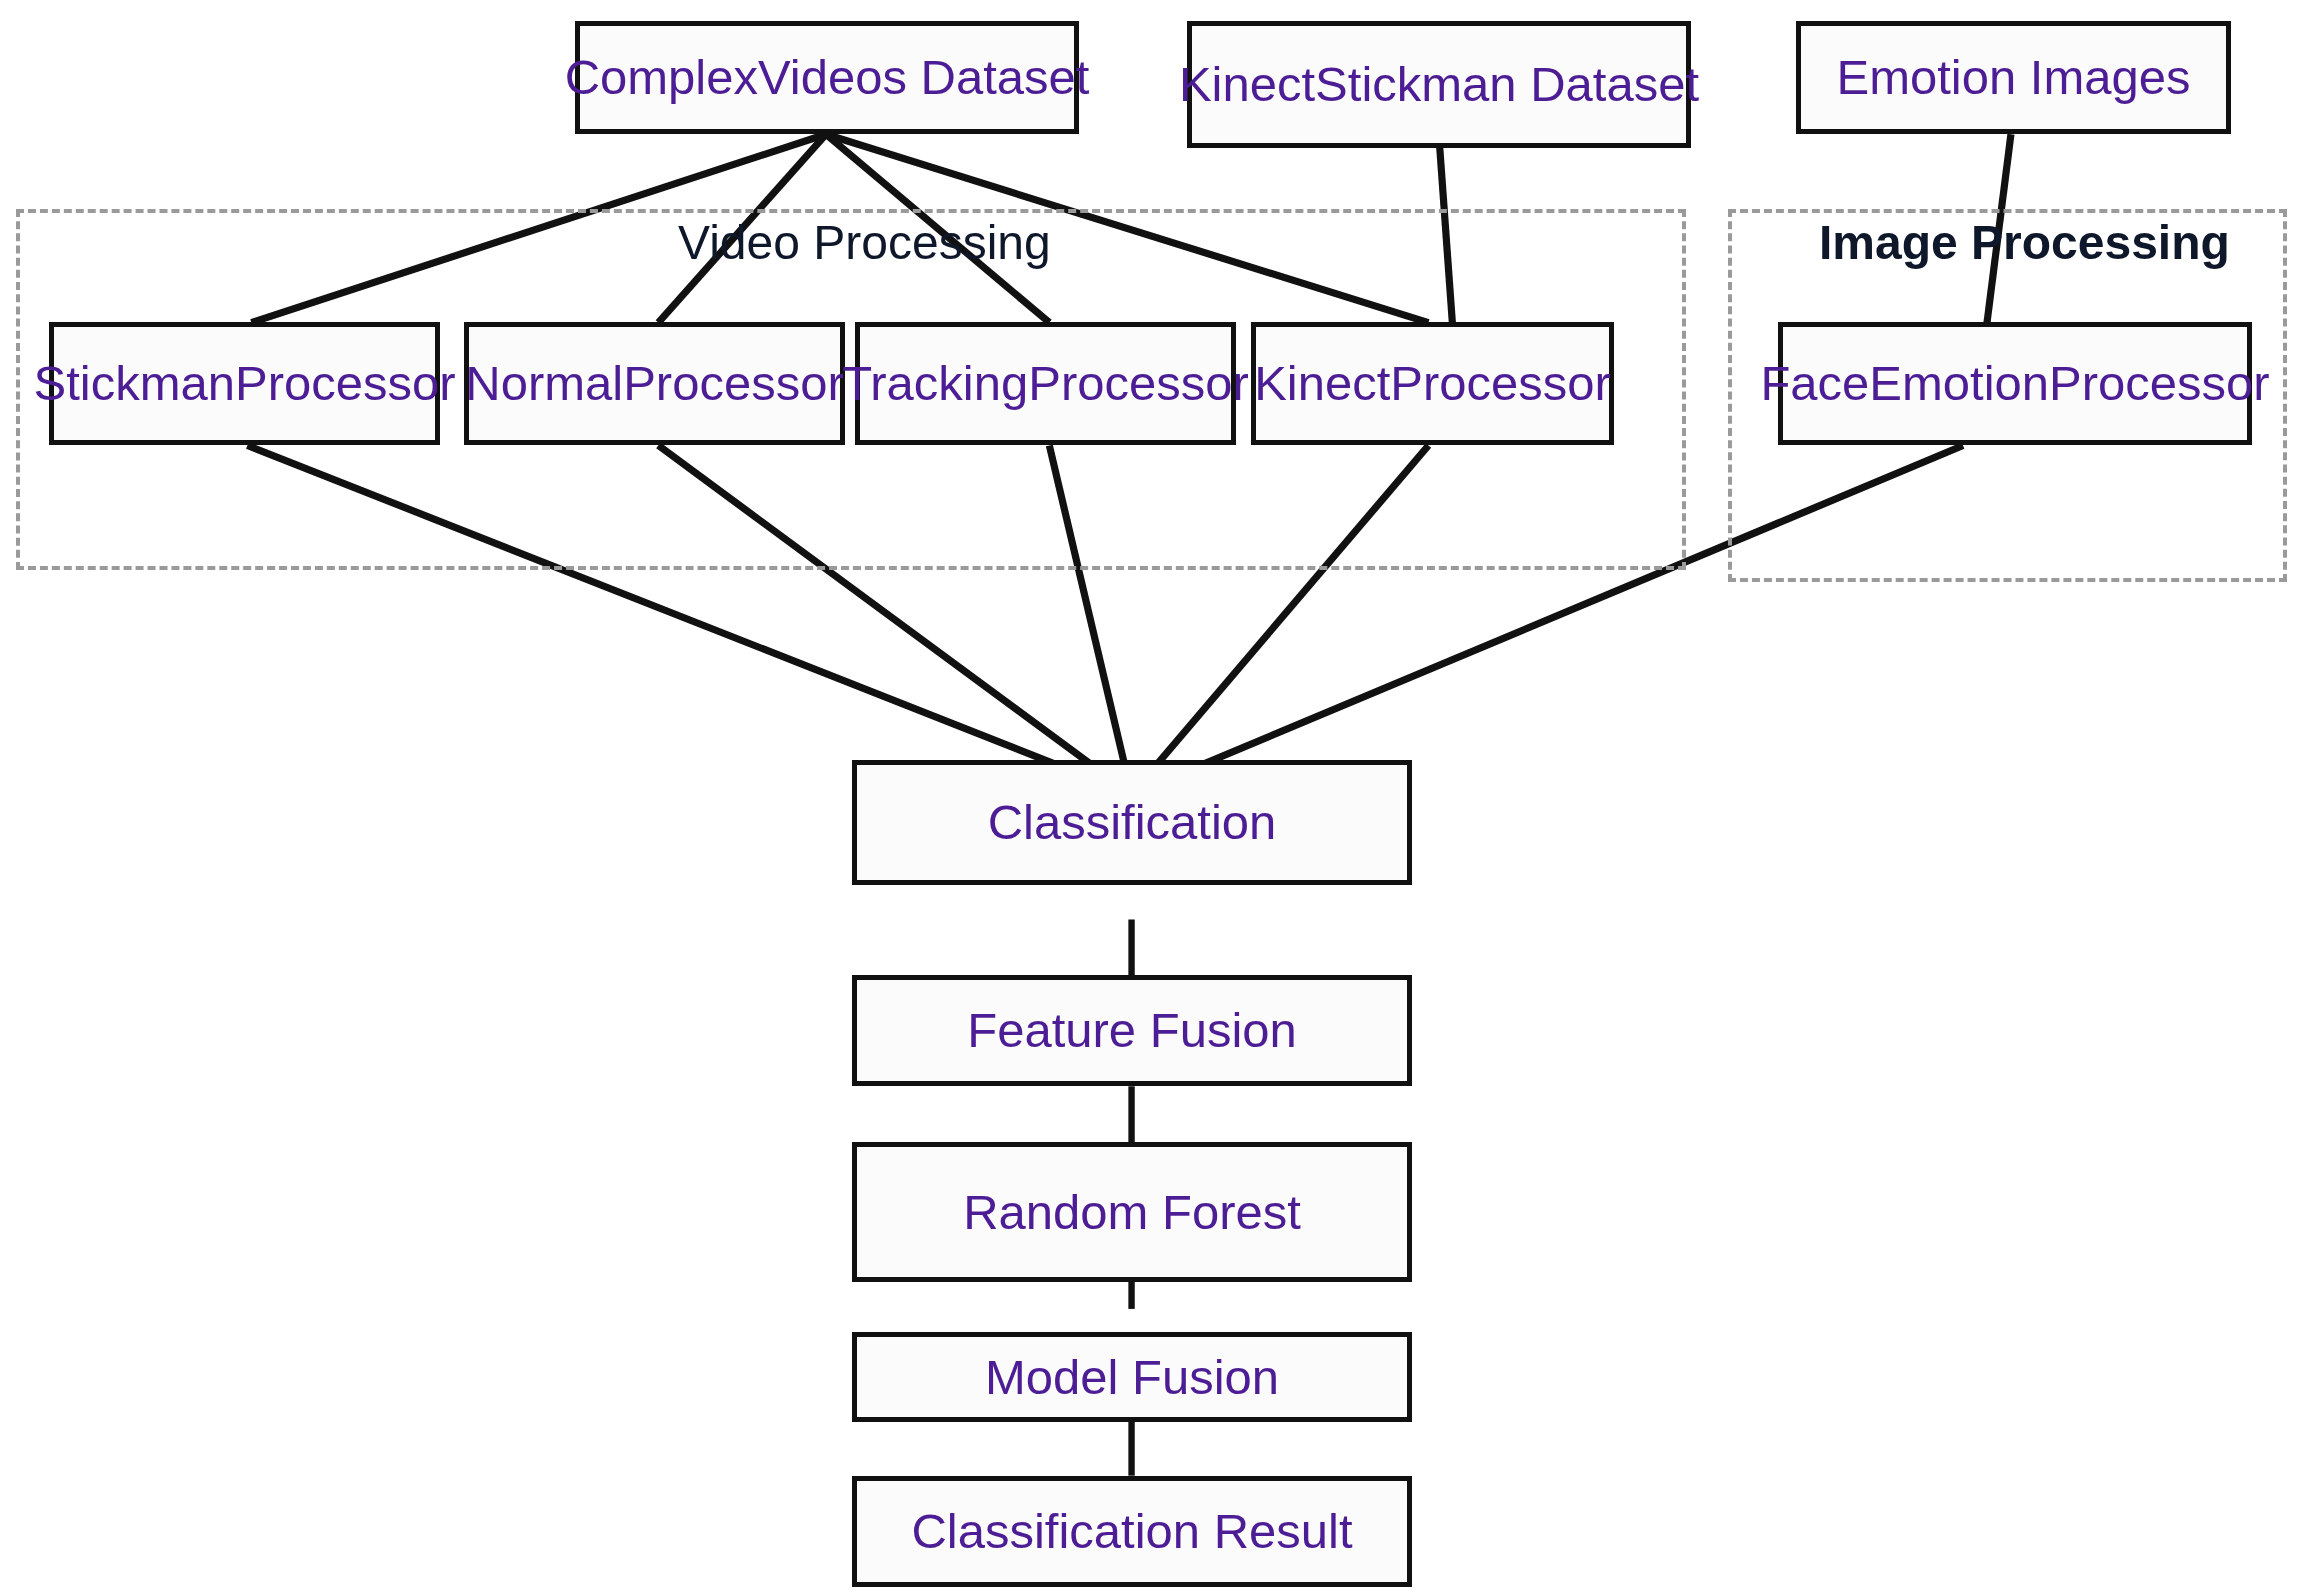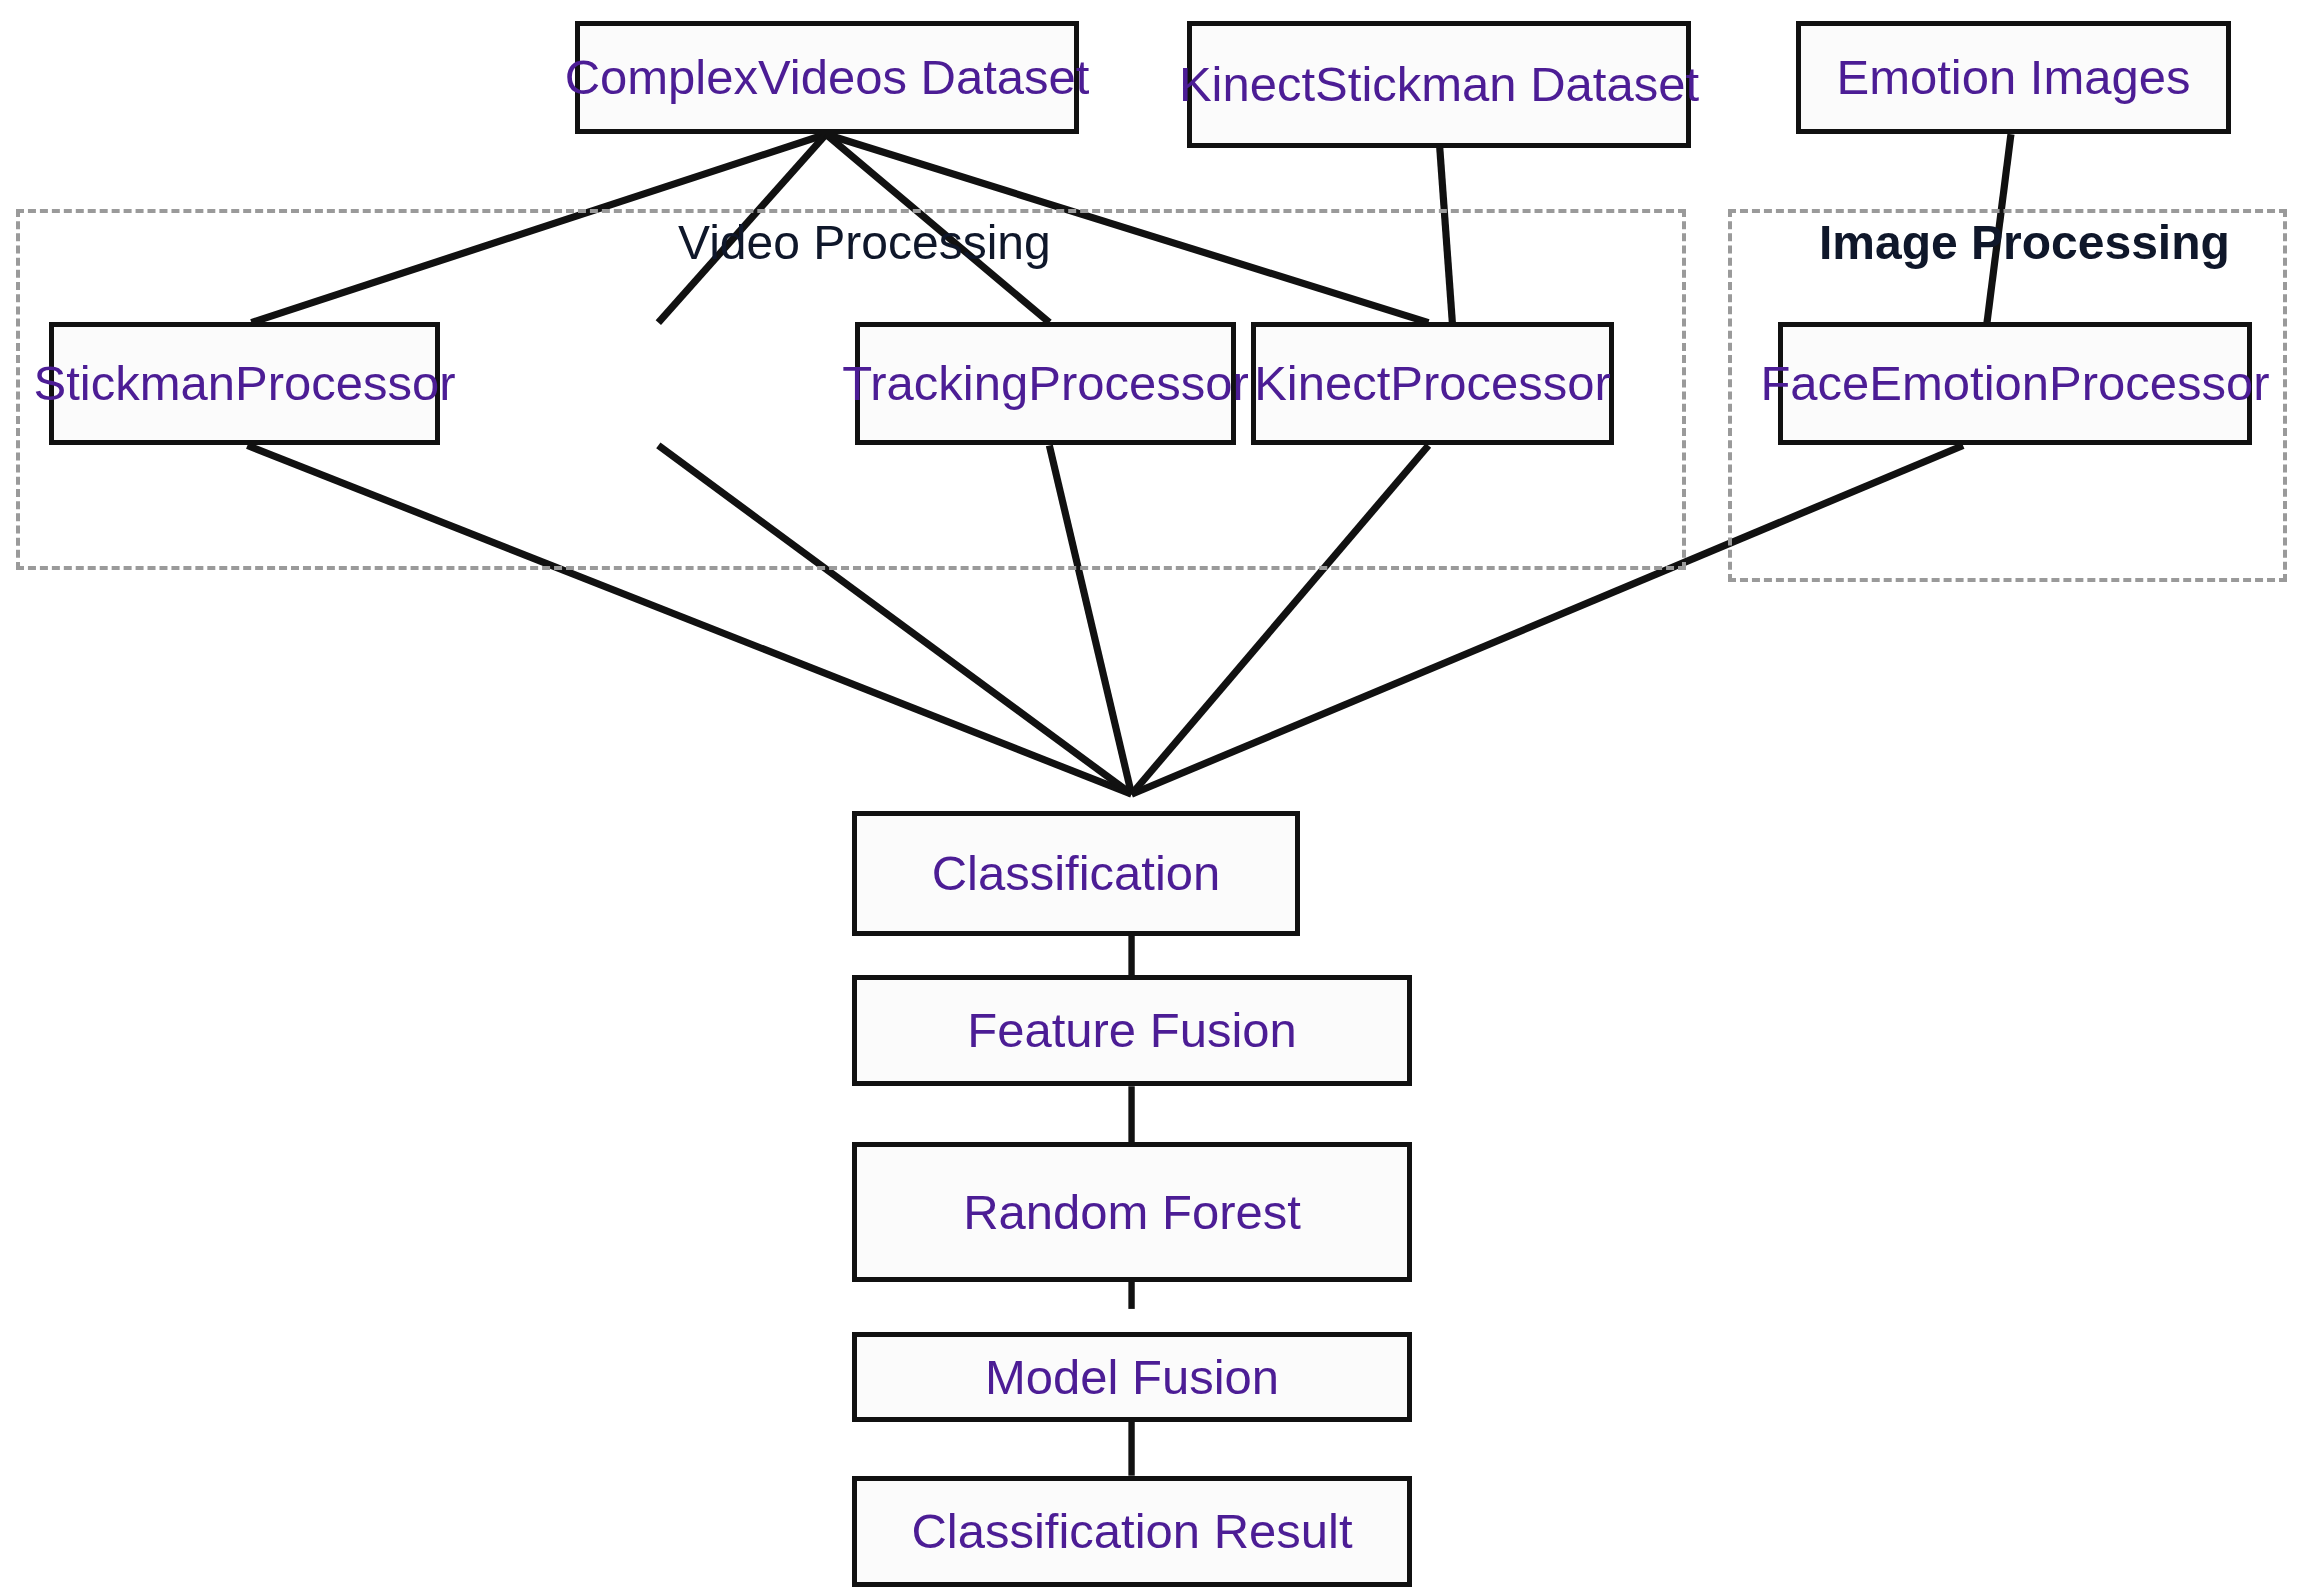--- a/index.html
+++ b/index.html
@@ -105,32 +105,35 @@
   <div class="node" style="left:1187px; top:21px; width:504px; height:127px;">
     <span class="lbl">KinectStickman Dataset</span>
   </div>
   <div class="node" style="left:1796px; top:21px; width:435px; height:113px;">
     <span class="lbl">Emotion Images</span>
   </div>
 
   <div class="node overflowing" style="left:49px; top:322px; width:391px; height:123px;">
     <span class="lbl">StickmanProcessor</span>
   </div>
+  <div class="node overflowing" style="left:464px; top:322px; width:381px; height:123px;">
+    <span class="lbl">NormalProcessor</span>
+  </div>
   <div class="node overflowing" style="left:855px; top:322px; width:381px; height:123px;">
     <span class="lbl">TrackingProcessor</span>
   </div>
   <div class="node" style="left:1251px; top:322px; width:363px; height:123px;">
     <span class="lbl">KinectProcessor</span>
   </div>
 
   <div class="node" style="left:1778px; top:322px; width:474px; height:123px;">
     <span class="lbl">FaceEmotionProcessor</span>
   </div>
 
-  <div class="node" style="left:852px; top:811px; width:448px; height:125px;">
+  <div class="node" style="left:852px; top:760px; width:560px; height:125px;">
     <span class="lbl">Classification</span>
   </div>
   <div class="node" style="left:852px; top:975px; width:560px; height:111px;">
     <span class="lbl">Feature Fusion</span>
   </div>
   <div class="node" style="left:852px; top:1142px; width:560px; height:140px;">
     <span class="lbl">Random Forest</span>
   </div>
   <div class="node" style="left:852px; top:1332px; width:560px; height:90px;">
     <span class="lbl">Model Fusion</span>

